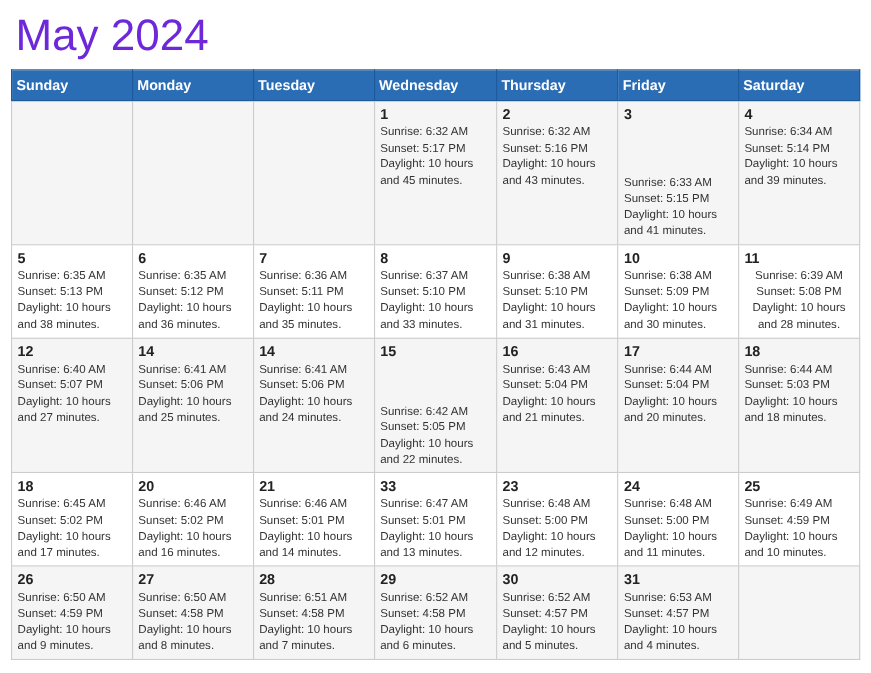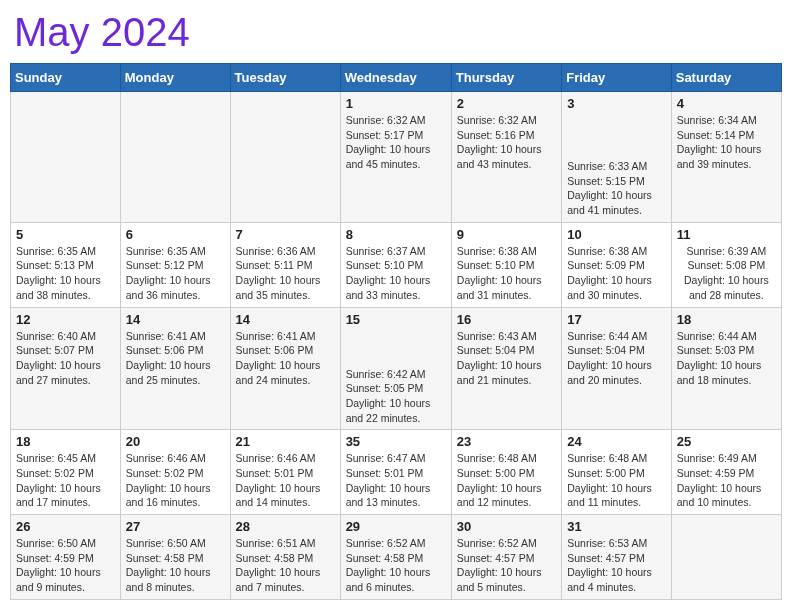--- a/index.html
+++ b/index.html
@@ -266,21 +266,21 @@
 and 16 minutes.</div>
         </td>
         <td>
           <span class="day-num">21</span>
           <div class="day-info" style="white-space: pre-line;">Sunrise: 6:46 AM
 Sunset: 5:01 PM
 Daylight: 10 hours
 and 14 minutes.</div>
         </td>
         <td>
-          <span class="day-num">35</span>
+          <span class="day-num">33</span>
           <div class="day-info" style="white-space: pre-line;">Sunrise: 6:47 AM
 Sunset: 5:01 PM
 Daylight: 10 hours
 and 13 minutes.</div>
         </td>
         <td>
           <span class="day-num">23</span>
           <div class="day-info" style="white-space: pre-line;">Sunrise: 6:48 AM
 Sunset: 5:00 PM
 Daylight: 10 hours

